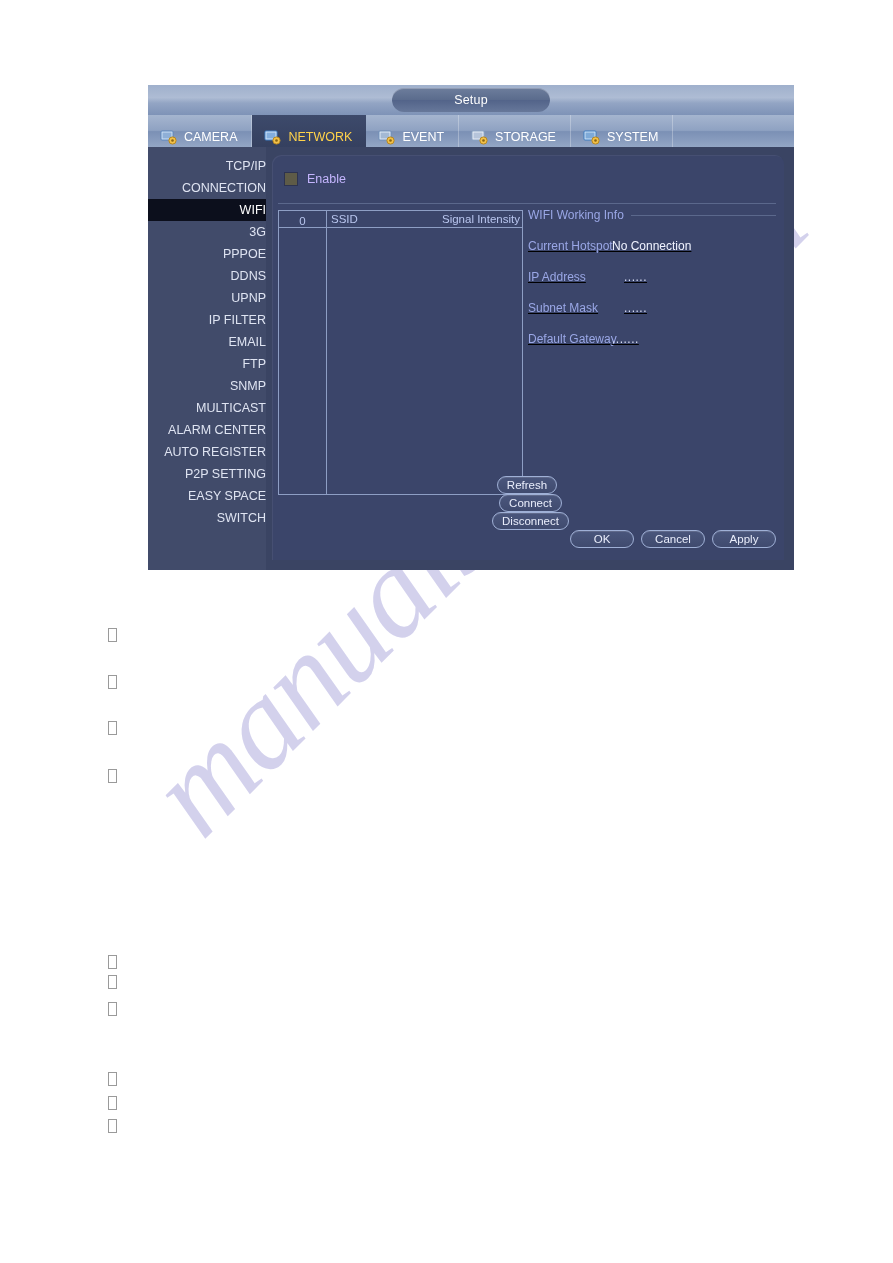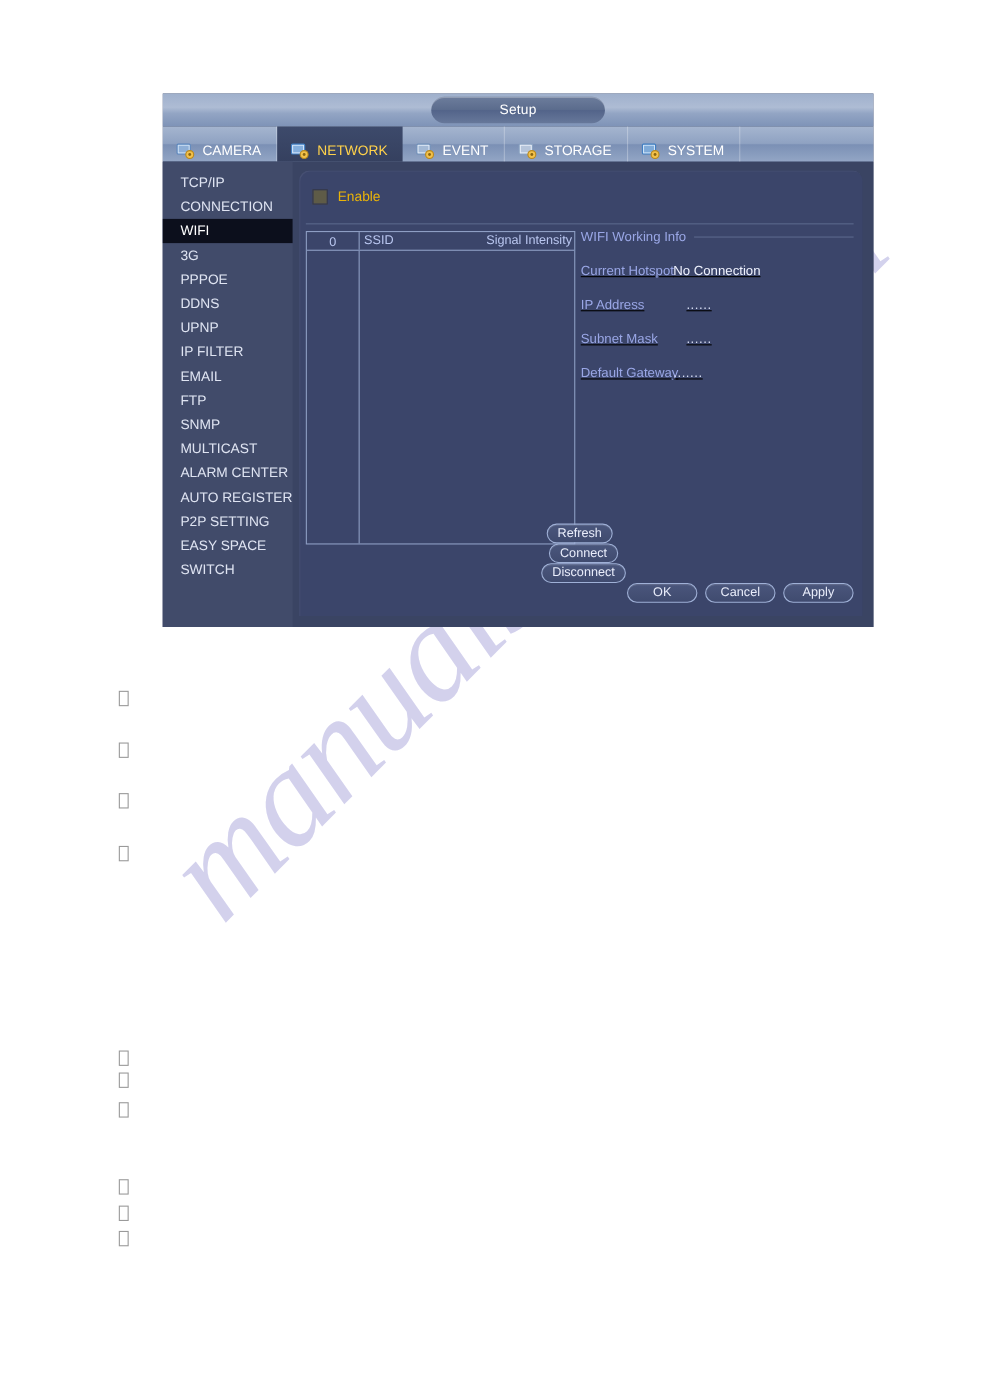--- a/index.html
+++ b/index.html
@@ -131,20 +131,21 @@
     padding-top: 8px;
     box-sizing: border-box;
   }
   .side-item {
     height: 22px;
     line-height: 22px;
     padding-left: 16px;
     font-size: 12.5px;
     color: #dfe4f2;
     white-space: nowrap;
+    text-align: right;
   }
   .side-item.active {
     background: #0c0f1c;
     color: #ffffff;
   }
 
   .content {
     flex: 1 1 auto;
     position: relative;
     margin: 8px 10px 10px 6px;
@@ -164,21 +165,21 @@
   }
   .checkbox {
     width: 14px;
     height: 14px;
     background: #5e5b47;
     border: 1px solid #2d3350;
     box-sizing: border-box;
   }
   .enable-label {
     font-size: 12.5px;
-    color: #eab308;
+    color: #c4b5fd;
   }
 
   .hr-top {
     position: absolute;
     left: 6px;
     right: 8px;
     top: 48px;
     height: 1px;
     background: #5b688c;
   }

